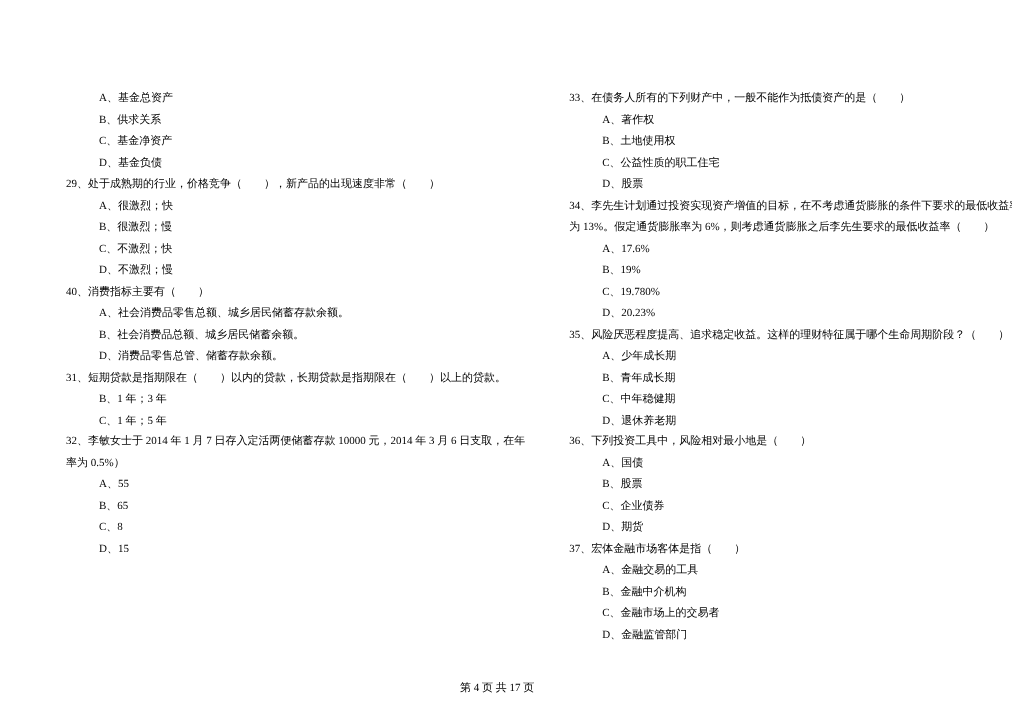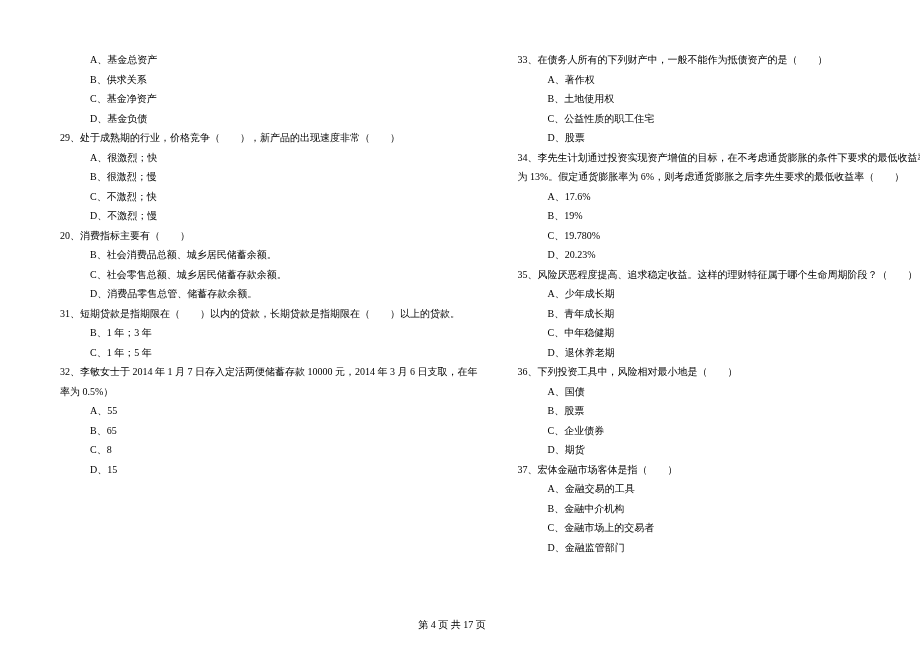--- a/index.html
+++ b/index.html
@@ -19,20 +19,21 @@
     }
     .columns {
       display: flex;
       gap: 30px;
       height: 560px;
     }
     .col {
       flex: 1;
       display: flex;
       flex-direction: column;
+      margin-top: 30px;
     }
     .line {
       line-height: 1.95;
       white-space: nowrap;
     }
     .opt {
       padding-left: 40px;
     }
     .q {
       padding-left: 10px;
@@ -58,23 +59,23 @@
     <div class="line opt">B、供求关系</div>
     <div class="line opt">C、基金净资产</div>
     <div class="line opt">D、基金负债</div>
 
     <div class="line q">29、处于成熟期的行业，价格竞争（　　），新产品的出现速度非常（　　）</div>
     <div class="line opt">A、很激烈；快</div>
     <div class="line opt">B、很激烈；慢</div>
     <div class="line opt">C、不激烈；快</div>
     <div class="line opt">D、不激烈；慢</div>
 
-    <div class="line q">20、消费指标主要有（　　）</div>
+    <div class="line q">40、消费指标主要有（　　）</div>
+    <div class="line opt">A、社会消费品零售总额、城乡居民储蓄存款余额。</div>
     <div class="line opt">B、社会消费品总额、城乡居民储蓄余额。</div>
-    <div class="line opt">C、社会零售总额、城乡居民储蓄存款余额。</div>
     <div class="line opt">D、消费品零售总管、储蓄存款余额。</div>
 
     <div class="line q">31、短期贷款是指期限在（　　）以内的贷款，长期贷款是指期限在（　　）以上的贷款。</div>
     <div class="line opt">B、1 年；3 年</div>
     <div class="line opt">C、1 年；5 年</div>
 
     <div class="line q">32、李敏女士于 2014 年 1 月 7 日存入定活两便储蓄存款 10000 元，2014 年 3 月 6 日支取，在年</div>
     <div class="line q-cont">率为 0.5%）</div>
     <div class="line opt">A、55</div>
     <div class="line opt">B、65</div>

